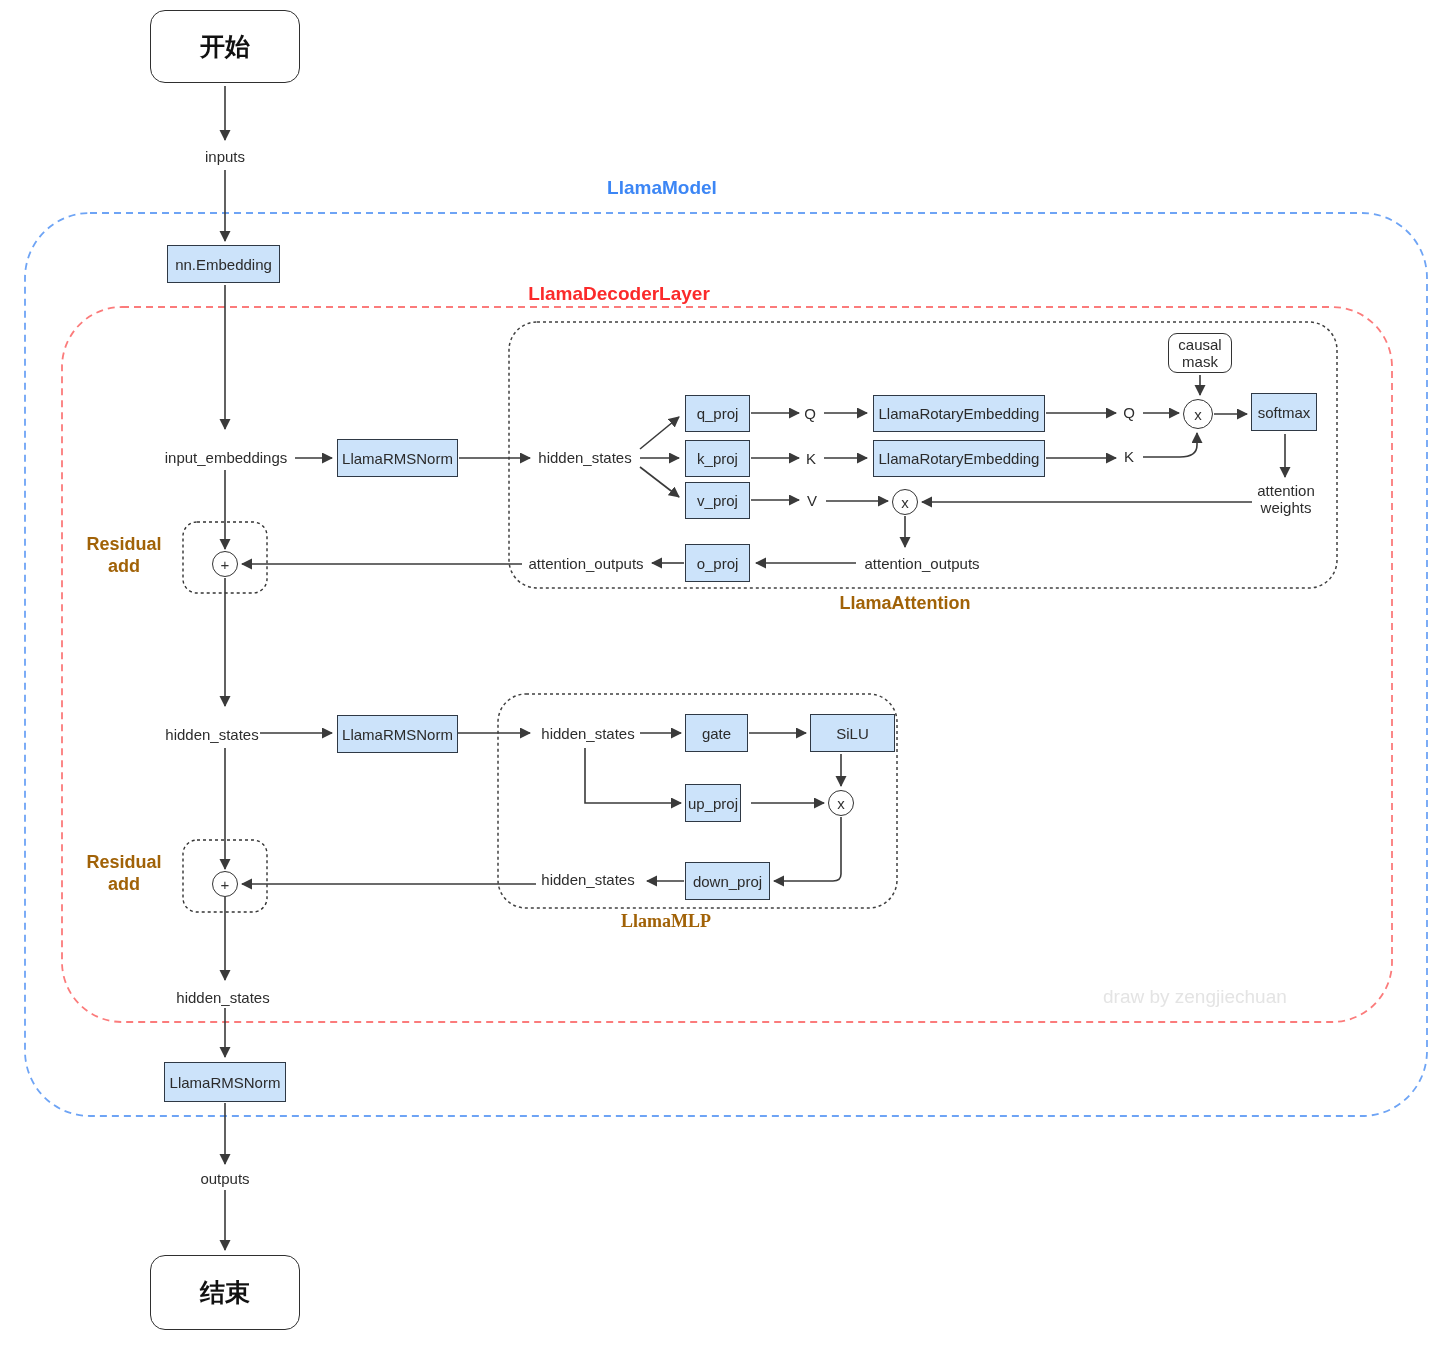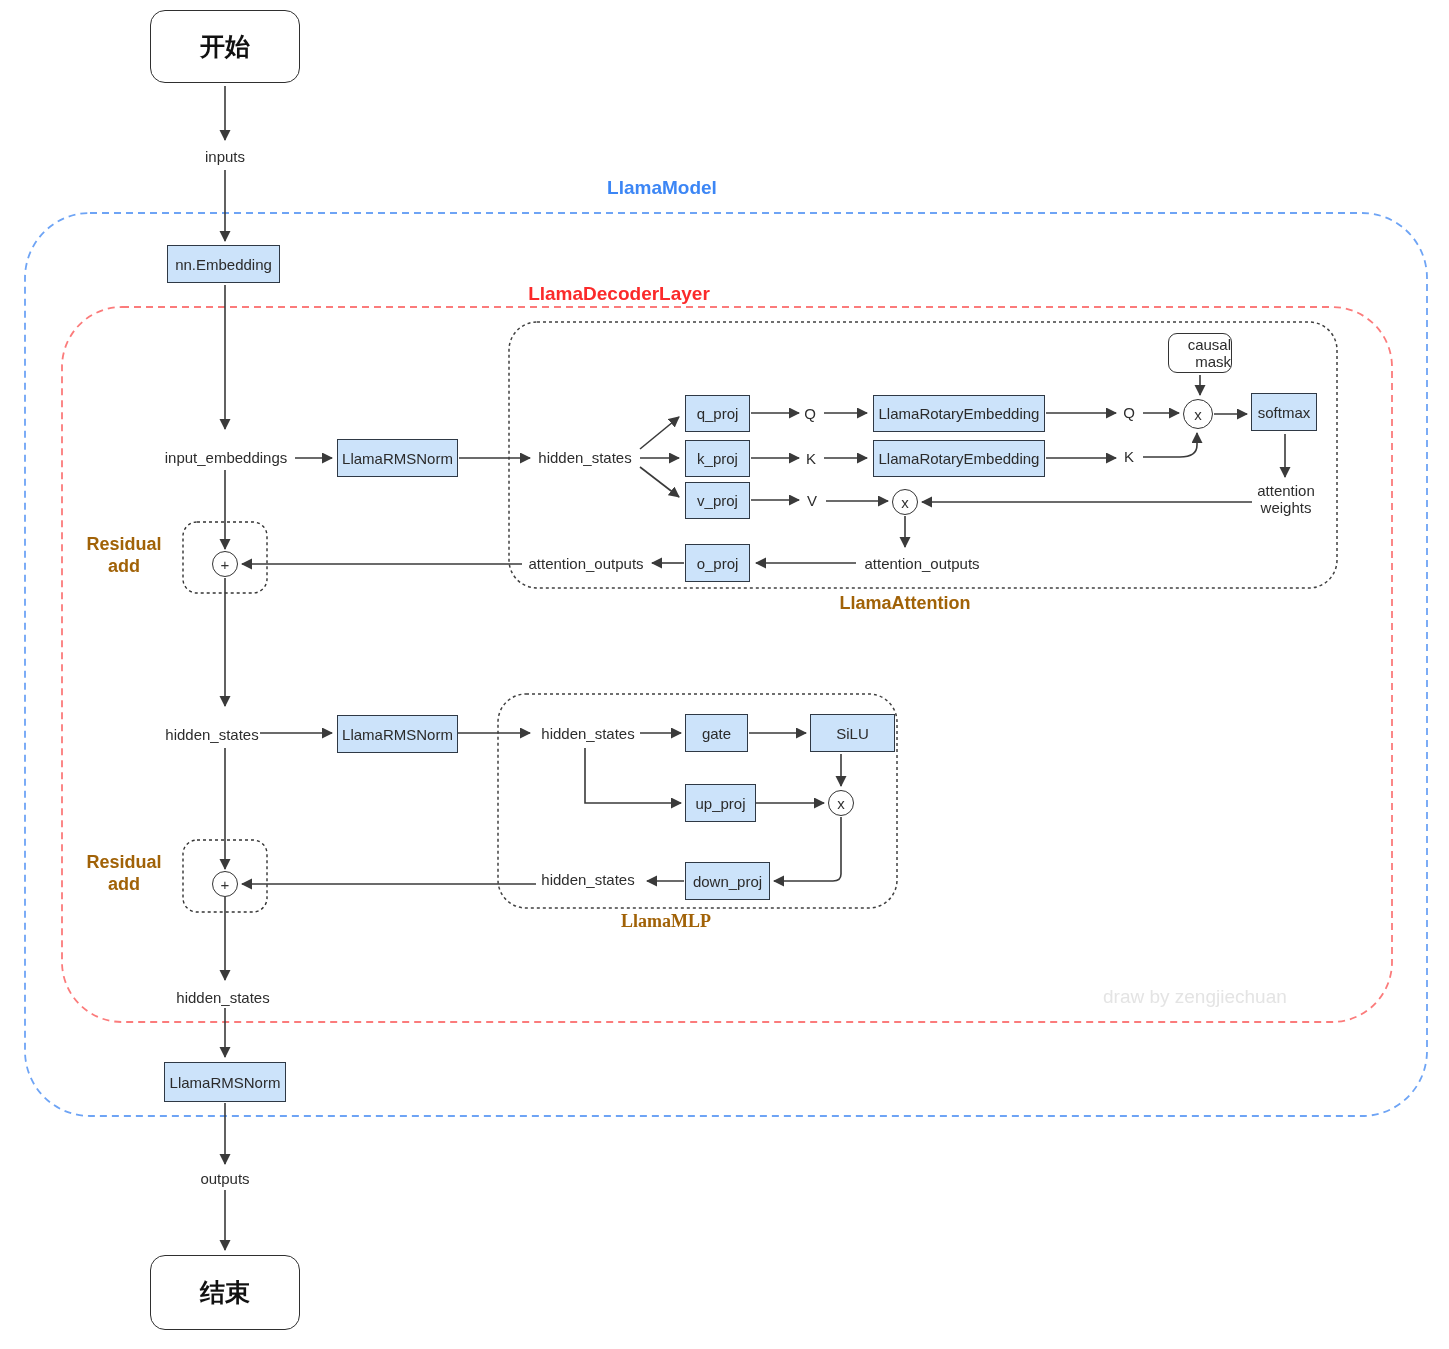--- a/index.html
+++ b/index.html
@@ -1,21 +1,21 @@
 <!DOCTYPE html>
 <html><head>
 <meta charset="utf-8">
 <style>
   html,body{margin:0;padding:0;background:#ffffff;}
   body{font-family:"Liberation Sans", sans-serif;}
   .canvas{position:relative;width:1449px;height:1349px;background:#ffffff;overflow:hidden;}
   .layer{position:absolute;left:0;top:0;width:1449px;height:1349px;}
   .node{position:absolute;display:flex;align-items:center;justify-content:center;
         background:#cce3fa;border:1.6px solid #2f3945;color:#2b2b2b;font-size:15px;
-        text-align:right;box-sizing:border-box;}
+        text-align:center;box-sizing:border-box;}
   .white-node{background:#ffffff;border:1.6px solid #333333;border-radius:9px;line-height:17px;}
   .terminal{position:absolute;display:flex;align-items:center;justify-content:center;
         background:#ffffff;border:1.8px solid #2f2f2f;border-radius:15px;
         font-size:25px;font-weight:bold;color:#111;box-sizing:border-box;}
   .lbl{position:absolute;color:#2d2d2d;font-size:15px;text-align:center;line-height:17px;}
   .big-lbl{position:absolute;font-weight:bold;font-size:18px;color:#a16207;text-align:center;}
   .tag{position:absolute;font-weight:bold;font-size:19px;text-align:center;}
   .circ{position:absolute;background:#ffffff;border:1.5px solid #333;border-radius:50%;
         display:flex;align-items:center;justify-content:center;font-size:15px;color:#333;
         box-sizing:border-box;}
@@ -106,21 +106,21 @@
   <div class="node" style="left:685px;top:440px;width:65px;height:37px;">k_proj</div>
   <div class="node" style="left:685px;top:482px;width:65px;height:37px;">v_proj</div>
   <div class="node" style="left:685px;top:544px;width:65px;height:38px;">o_proj</div>
   <div class="node" style="left:873px;top:395px;width:172px;height:37px;">LlamaRotaryEmbedding</div>
   <div class="node" style="left:873px;top:440px;width:172px;height:37px;">LlamaRotaryEmbedding</div>
   <div class="node" style="left:1251px;top:393px;width:66px;height:38px;">softmax</div>
   <div class="node white-node" style="left:1168px;top:333px;width:64px;height:40px;">causal mask</div>
 
   <div class="node" style="left:685px;top:714px;width:63px;height:38px;">gate</div>
   <div class="node" style="left:810px;top:714px;width:85px;height:38px;">SiLU</div>
-  <div class="node" style="left:685px;top:784px;width:71px;height:38px;">up_proj</div>
+  <div class="node" style="left:685px;top:784px;width:56px;height:38px;">up_proj</div>
   <div class="node" style="left:685px;top:862px;width:85px;height:38px;">down_proj</div>
 
   <div class="circ" style="left:212px;top:551px;width:26px;height:26px;">+</div>
   <div class="circ" style="left:212px;top:871px;width:26px;height:26px;">+</div>
   <div class="circ" style="left:1183px;top:399px;width:30px;height:30px;">x</div>
   <div class="circ" style="left:892px;top:489px;width:26px;height:26px;">x</div>
   <div class="circ" style="left:828px;top:790px;width:26px;height:26px;">x</div>
 
   <div class="lbl" style="left:160px;top:148px;width:130px;">inputs</div>
   <div class="lbl" style="left:141px;top:449px;width:170px;">input_embeddings</div>

